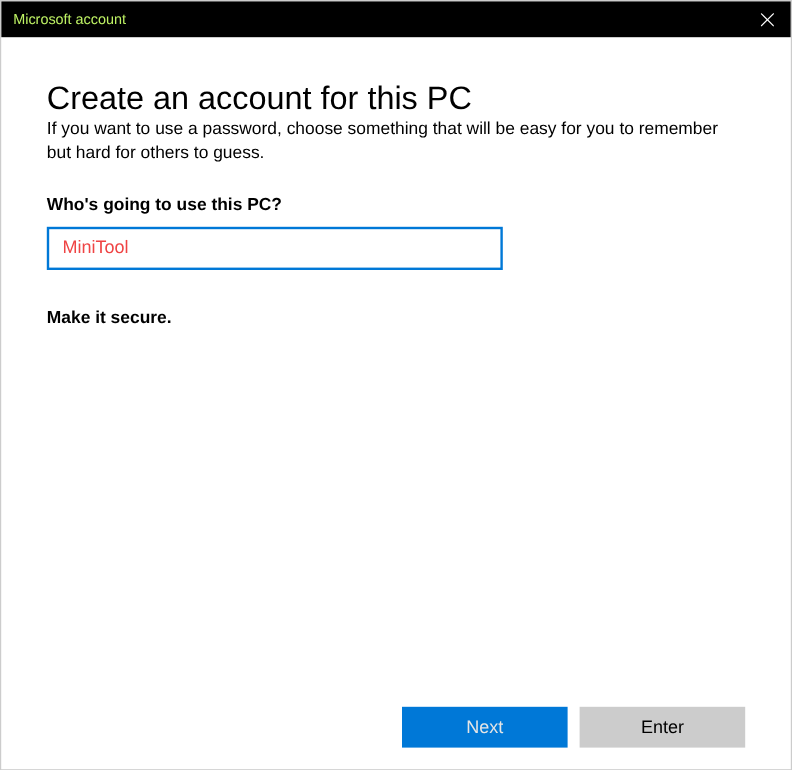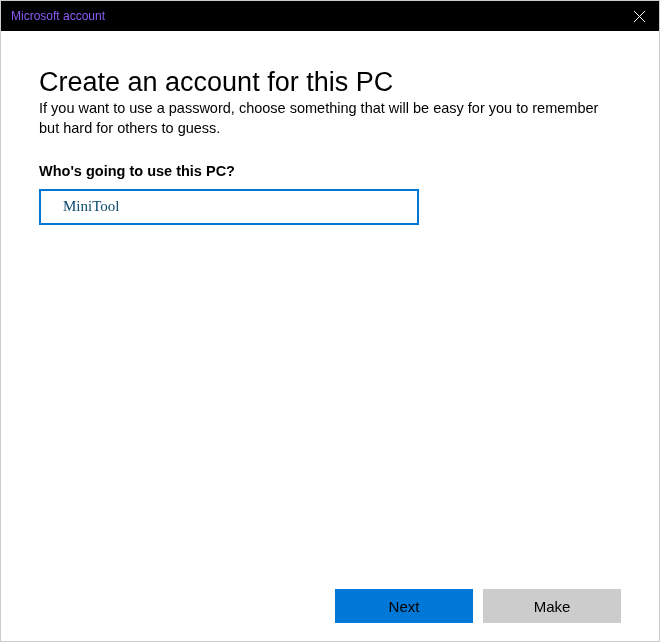--- a/index.html
+++ b/index.html
@@ -12,21 +12,21 @@
       width: 660px;
       height: 642px;
       background: #fff;
       border: 1px solid #ccc;
       display: flex;
       flex-direction: column;
       overflow: hidden;
     }
     .titlebar {
       background: #000;
-      color: #8b5cf6;
+      color: #bef264;
       height: 30px;
       display: flex;
       align-items: center;
       padding: 0 10px;
       font-size: 12px;
       justify-content: space-between;
     }
     .titlebar .close {
       width: 40px;
       height: 30px;
@@ -65,25 +65,25 @@
       color: #000;
       margin-bottom: 10px;
     }
     .section-label.secure {
       margin-top: 22px;
     }
     .text-input {
       width: 380px;
       height: 36px;
       border: 2px solid #999;
-      padding: 0 22px;
+      padding: 0 11px;
       font-size: 15px;
-      font-family: Liberation Serif, serif;
+      font-family: Liberation Sans, sans-serif;
       outline: none;
-      color: #0c4a6e;
+      color: #ef4444;
       background: #fff;
       margin-bottom: 10px;
     }
     .text-input.focused {
       border: 2px solid #0078d7;
     }
     .text-input::placeholder {
       color: #767676;
     }
     .footer {
@@ -97,21 +97,21 @@
     .btn {
       width: 138px;
       height: 34px;
       border: none;
       font-size: 15px;
       font-family: inherit;
       cursor: pointer;
     }
     .btn-primary {
       background: #0078d7;
-      color: #000000;
+      color: #e5e5e5;
     }
     .btn-secondary {
       background: #ccc;
       color: #000;
     }
   </style>
 </head>
 <body>
 
 <div class="titlebar">
@@ -124,18 +124,19 @@
   </div>
 </div>
 
 <div class="content">
   <h1 class="heading">Create an account for this PC</h1>
   <p class="subheading">If you want to use a password, choose something that will be easy for you to remember but hard for others to guess.</p>
 
   <div class="section-label">Who's going to use this PC?</div>
   <input type="text" class="text-input focused" value="MiniTool" style="">
 
+  <div class="section-label secure">Make it secure.</div>
 </div>
 
 <div class="footer">
   <button class="btn btn-primary">Next</button>
-  <button class="btn btn-secondary">Make</button>
+  <button class="btn btn-secondary">Enter</button>
 </div>
 
 </body></html>

